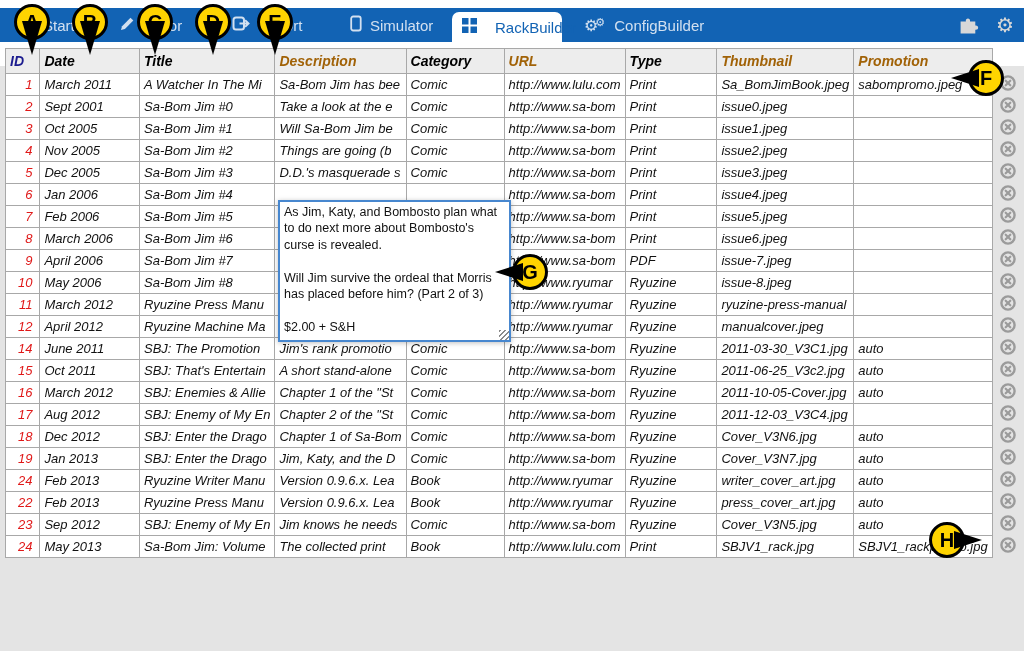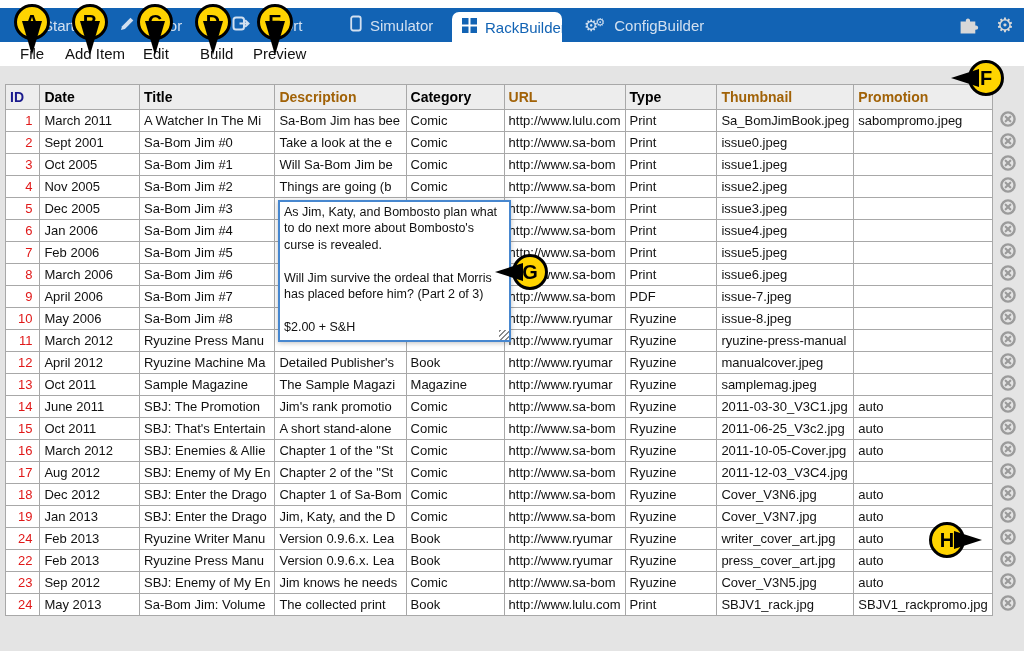--- a/index.html
+++ b/index.html
@@ -8,33 +8,33 @@
   .screen { position:absolute; inset:0; width:1024px; height:651px; }
 
   
   .topstrip { position:absolute; top:0; left:0; right:0; height:8px; background:#ffffff; }
 
   
   .navbar { position:absolute; top:8px; left:0; right:0; height:34px; background:#1263b4; }
   .tab { position:absolute; top:0; height:34px; display:flex; align-items:center; gap:8px;
          color:#d2e0f0; font-size:15px; cursor:default; }
   .tab-active { position:absolute; top:4px; left:452px; width:110px; height:30px; background:#ffffff;
-                border-radius:7px 7px 0 0; display:flex; align-items:center; gap:8px; padding-left:10px;
+                border-radius:7px 7px 0 0; display:flex; align-items:center; gap:18px; padding-left:10px;
                 color:#1263b4; font-size:15px; }
   .nav-right { position:absolute; top:0; height:34px; display:flex; align-items:center; }
   .gear-glyph { font-size:20px; color:#d8d8d8; line-height:34px; }
   .gears-small { color:#d2e0f0; letter-spacing:-3px; }
   .gears-small .g1 { font-size:16px; } .gears-small .g2 { font-size:11px; vertical-align:top; }
 
   
   .menubar { position:absolute; top:42px; left:0; right:0; height:24px; background:#ffffff; }
   .menu-item { position:absolute; top:0; height:24px; line-height:24px; font-size:15px; color:#111; }
 
   
-  table.grid { position:absolute; left:5px; top:84px; border-collapse:collapse; table-layout:fixed; }
+  table.grid { position:absolute; left:5px; top:48px; border-collapse:collapse; table-layout:fixed;font-style:italic; }
   table.grid th { height:25px; background:#ededed; border:1px solid #a8a8a8; font-size:14px; font-weight:bold;
                   text-align:left; padding:0 4px; color:#000000; white-space:nowrap; overflow:hidden; }
   table.grid th.hl { color:#a16207; }
   table.grid th.idh { color:#1b1b8e; }
   table.grid th.delh { background:transparent; border:none; }
   table.grid td { height:22px; background:#ffffff; border:1px solid #a8a8a8; font-size:13px; color:#111;
                   padding:0 4px; white-space:nowrap; overflow:hidden; }
   table.grid td.c-id { color:#e01818; text-align:right; padding-right:7px; }
   table.grid td.del { background:transparent; border:none; text-align:center; padding:0; }
 
@@ -335,35 +335,20 @@
           <td class="c-url">http://www.ryumar</td>
           <td class="c-type">Ryuzine</td>
           <td class="c-thumbnail">manualcover.jpeg</td>
           <td class="c-promotion"></td>
           <td class="del"><svg width="18" height="18" viewBox="0 0 18 18">
               <circle cx="9" cy="9" r="6.6" fill="none" stroke="#9b9b9b" stroke-width="2.4"></circle>
               <path d="M6.7 6.7 L11.3 11.3 M11.3 6.7 L6.7 11.3" stroke="#9b9b9b" stroke-width="2.2" stroke-linecap="round"></path>
             </svg></td>
         </tr>
         <tr>
-          <td class="c-id">13</td>
-          <td class="c-date">Oct 2011</td>
-          <td class="c-title">Sample Magazine</td>
-          <td class="c-description">The Sample Magazi</td>
-          <td class="c-category">Magazine</td>
-          <td class="c-url">http://www.ryumar</td>
-          <td class="c-type">Ryuzine</td>
-          <td class="c-thumbnail">samplemag.jpeg</td>
-          <td class="c-promotion"></td>
-          <td class="del"><svg width="18" height="18" viewBox="0 0 18 18">
-              <circle cx="9" cy="9" r="6.6" fill="none" stroke="#9b9b9b" stroke-width="2.4"></circle>
-              <path d="M6.7 6.7 L11.3 11.3 M11.3 6.7 L6.7 11.3" stroke="#9b9b9b" stroke-width="2.2" stroke-linecap="round"></path>
-            </svg></td>
-        </tr>
-        <tr>
           <td class="c-id">14</td>
           <td class="c-date">June 2011</td>
           <td class="c-title">SBJ: The Promotion</td>
           <td class="c-description">Jim's rank promotio</td>
           <td class="c-category">Comic</td>
           <td class="c-url">http://www.sa-bom</td>
           <td class="c-type">Ryuzine</td>
           <td class="c-thumbnail">2011-03-30_V3C1.jpg</td>
           <td class="c-promotion">auto</td>
           <td class="del"><svg width="18" height="18" viewBox="0 0 18 18">

